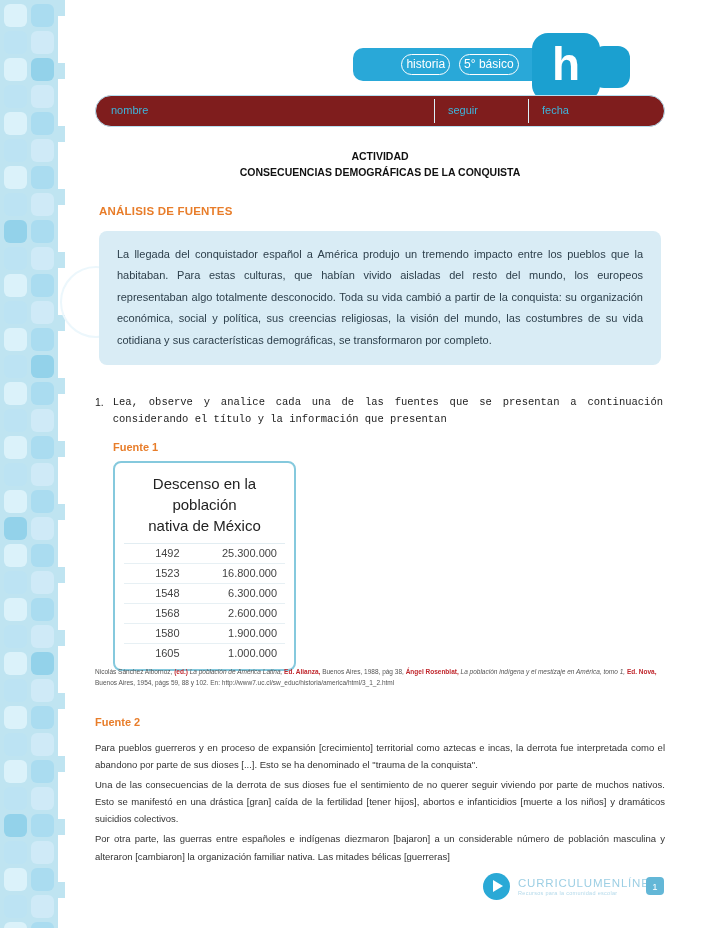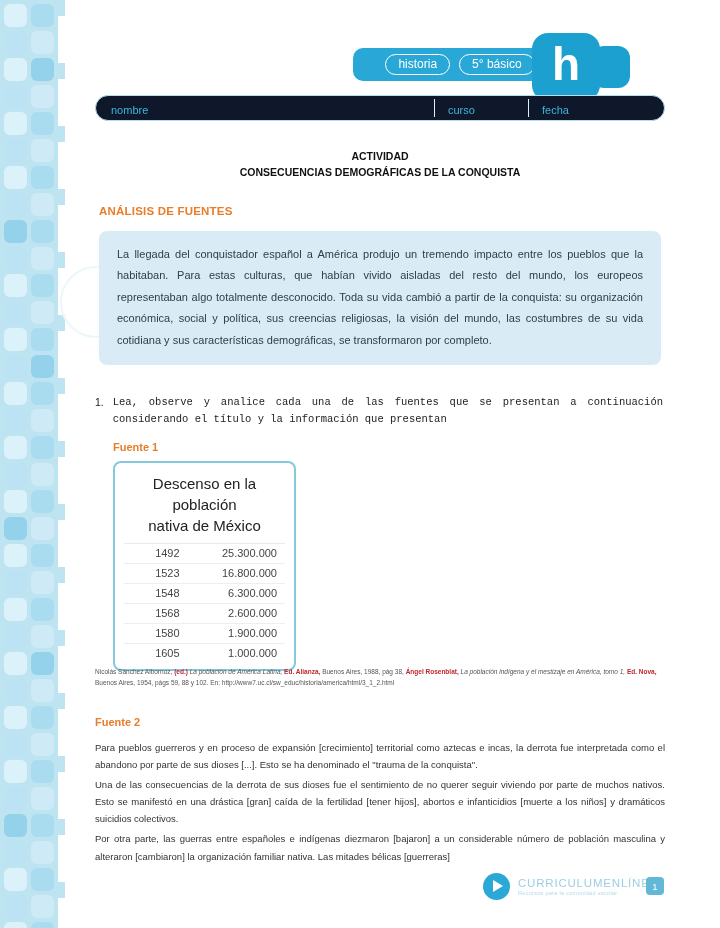--- a/index.html
+++ b/index.html
@@ -33,38 +33,38 @@
   .content { position:absolute; left:95px; top:0; width:570px; height:928px; }
 
   
   .badge-bar {
     position:absolute; left:258px; top:48px; width:214px; height:33px;
     background:#29a8d8; border-radius:10px;
     display:flex; align-items:center; justify-content:center; gap:9px;
   }
   .pill {
     border:1.6px solid #ffffff; border-radius:13px; color:#ffffff;
-    font-size:12px; padding:2px 12px 3px; white-space:nowrap;
+    font-size:12px; padding:2px 4px 3px; white-space:nowrap;
   }
   .logo-tab {
     position:absolute; left:497px; top:46px; width:38px; height:42px;
     background:#1ba0d0; border-radius:12px;
   }
   .logo-h {
     position:absolute; left:437px; top:33px; width:68px; height:68px;
     background:#1ba0d0; border-radius:16px;
     color:#ffffff; font-size:46px; font-weight:bold;
     display:flex; align-items:center; justify-content:center;
     line-height:1; padding-bottom:6px;
   }
 
   
   .name-row {
-    position:absolute; left:0; top:95px; width:570px; height:26px;
-    border:1.6px solid #b5dff0; border-radius:16px; background:#0f172a;
+    position:absolute; left:0; top:95px; width:570px; height:32px;
+    border:1.6px solid #b5dff0; border-radius:16px; background:#7f1d1d;
   }
   .name-row .fld { position:absolute; top:8px; font-size:11px; color:#3db5dc; }
   .fld-nombre { left:15px; }
   .fld-curso  { left:352px; }
   .fld-fecha  { left:446px; }
   .vdiv { position:absolute; top:3px; bottom:3px; width:1px; background:#dcf0f8; }
   .vdiv1 { left:338px; } .vdiv2 { left:432px; }
 
   
   .title-block {
@@ -237,21 +237,21 @@
     <span class="pill">5° básico</span>
   </div>
   <div class="logo-tab"></div>
   <div class="logo-h">
     <span>h</span>
   </div>
 
   <div class="name-row">
     <span class="fld fld-nombre">nombre</span>
     <span class="vdiv vdiv1"></span>
-    <span class="fld fld-curso">curso</span>
+    <span class="fld fld-curso">seguir</span>
     <span class="vdiv vdiv2"></span>
     <span class="fld fld-fecha">fecha</span>
   </div>
 
   <div class="title-block">
     <div>ACTIVIDAD</div>
     <div>CONSECUENCIAS DEMOGRÁFICAS DE LA CONQUISTA</div>
   </div>
 
   <div class="section-heading">ANÁLISIS DE FUENTES</div>

